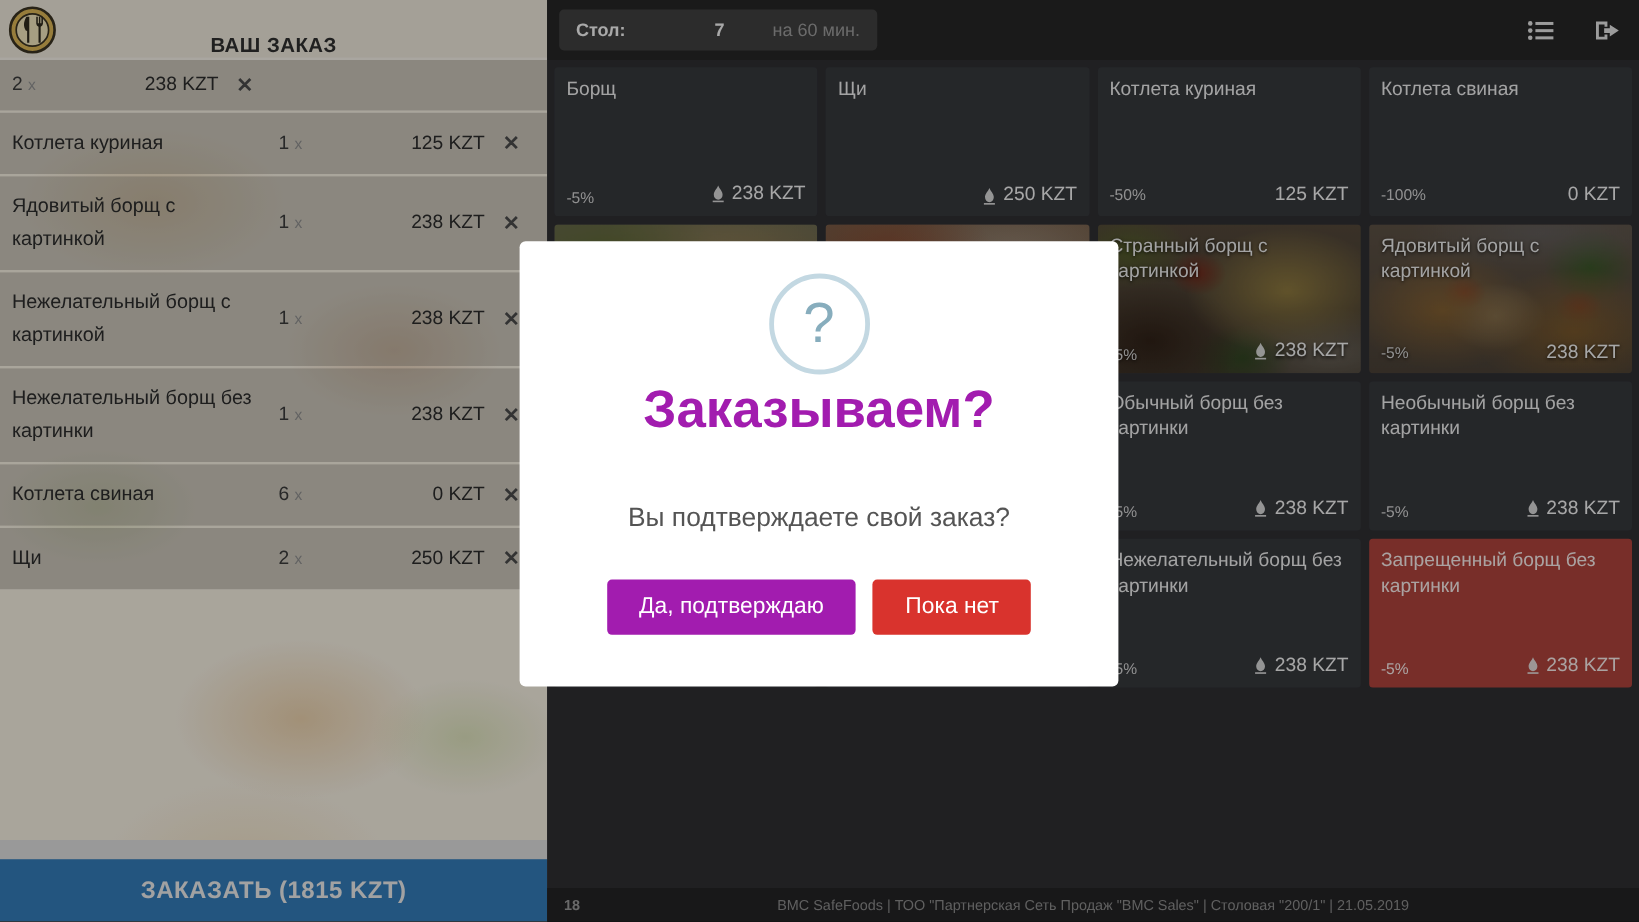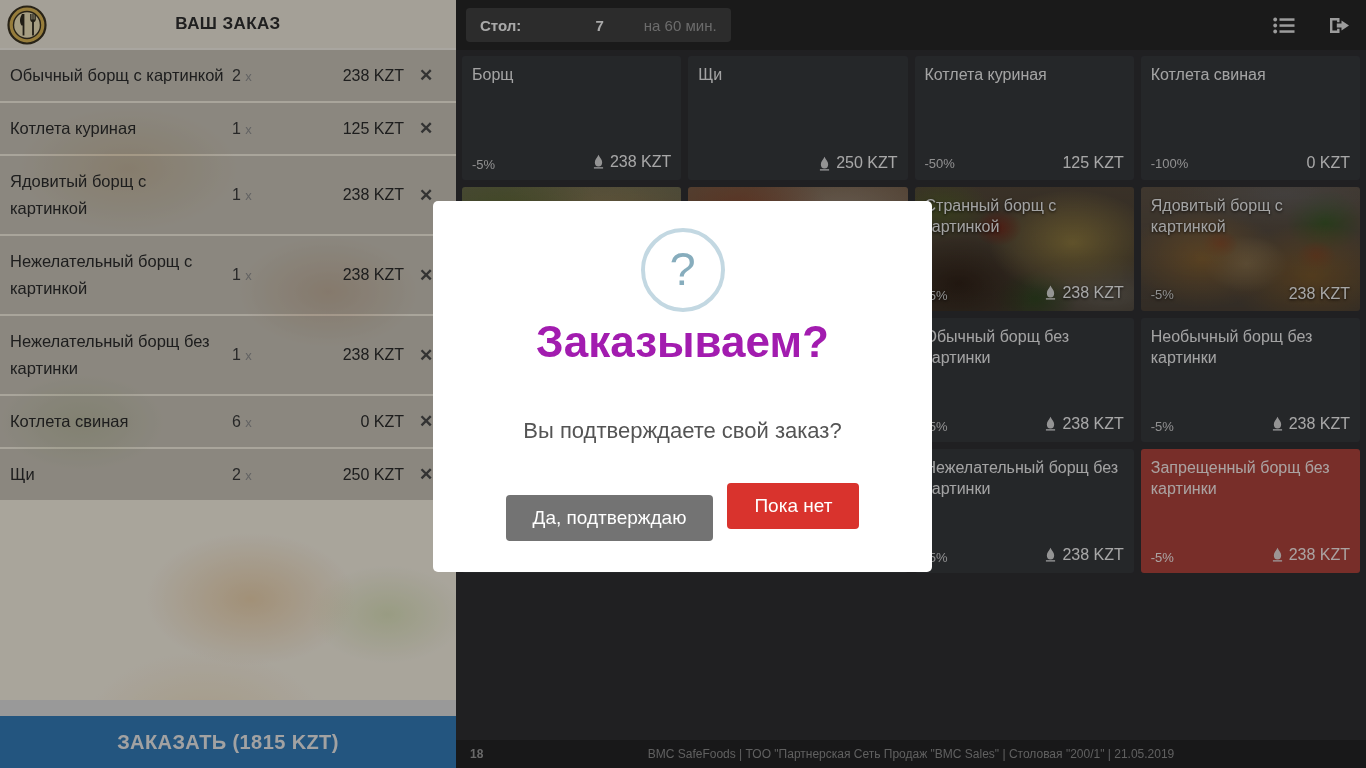--- a/index.html
+++ b/index.html
@@ -16,21 +16,21 @@
       radial-gradient(130px 80px at 72% 38%, rgba(212,160,118,.40), transparent 70%),
       radial-gradient(120px 70px at 18% 55%, rgba(190,200,140,.38), transparent 70%),
       radial-gradient(150px 95px at 55% 78%, rgba(222,178,120,.50), transparent 70%),
       radial-gradient(110px 70px at 85% 80%, rgba(188,206,138,.42), transparent 70%),
       radial-gradient(170px 110px at 45% 95%, rgba(236,214,176,.65), transparent 72%);
   }
   .sidebar-header {
     position:relative; height:50px; flex:0 0 50px;
     background:rgba(230,224,212,.62);
     border-bottom:2px solid rgba(244,240,232,.85);
-    display:flex; align-items:center; justify-content:center;
+    display:flex; align-items:flex-end; justify-content:center;
   }
   .logo { position:absolute; left:7px; top:5px; width:40px; height:40px; }
   .sidebar-title { font-size:17px; font-weight:bold; color:#2f2f2f; letter-spacing:.4px; }
 
   .order-list { flex:0 0 auto; }
   .order-row {
     display:flex; align-items:center;
     padding:12px 8px 12px 10px; margin-bottom:2px;
     background:rgba(118,114,106,.34);
   }
@@ -141,21 +141,21 @@
     border:4px solid #c3d8e2; display:flex; align-items:center; justify-content:center;
   }
   .q-mark { font-size:47px; color:#87adbd; font-weight:400; padding-bottom:4px; }
   .modal-title { margin-top:5px; font-size:44px; font-weight:600; color:#a21caf; }
   .modal-message { margin-top:51px; font-size:22px; color:#545454; }
   .modal-buttons { margin-top:39px; display:flex; justify-content:center; gap:14px; }
   .btn {
     border:none; border-radius:4px; height:46px; padding:0 27px;
     font-size:19px; color:#fff; cursor:pointer; font-family:"Liberation Sans", sans-serif;
   }
-  .btn-confirm { background:#737373;margin-top:12px; }
+  .btn-confirm { background:#a21caf; }
   .btn-cancel { background:#d9332d; }
 </style>
 </head>
 <body>
 
 <div class="screen">
 
   <aside class="sidebar">
     <div class="sidebar-header">
       <span class="logo">
@@ -164,21 +164,20 @@
           <circle cx="20" cy="20" r="13.5" fill="#eee2ba" stroke="#3a3322" stroke-width="1.4"></circle>
           <path d="M15 9 c-2.6 4.6 -2.6 8 -.4 11.6 l1 0 0 10 1.8 0 0 -21.6 Z" fill="#2e2a1e"></path>
           <path d="M23.2 9 l0 5.8 a3 3 0 0 0 1.9 2.5 l0 13.3 1.8 0 0 -13.3 a3 3 0 0 0 1.9 -2.5 l0 -5.8 -1.3 0 0 5.4 -.9 0 0 -5.4 -1.2 0 0 5.4 -.9 0 0 -5.4 Z" fill="#2e2a1e"></path>
         </svg>
       </span>
       <span class="sidebar-title">ВАШ ЗАКАЗ</span>
     </div>
 
     <div class="order-list">
       <div class="order-row">
-        <span class="order-name">Обычный борщ с картинкой</span>
         <span class="order-qty"><span>2</span> <span class="x">x</span></span>
         <span class="order-price">238 KZT</span>
         <button class="order-remove"><span>✕</span></button>
       </div>
       <div class="order-row">
         <span class="order-name">Котлета куриная</span>
         <span class="order-qty"><span>1</span> <span class="x">x</span></span>
         <span class="order-price">125 KZT</span>
         <button class="order-remove"><span>✕</span></button>
       </div>

